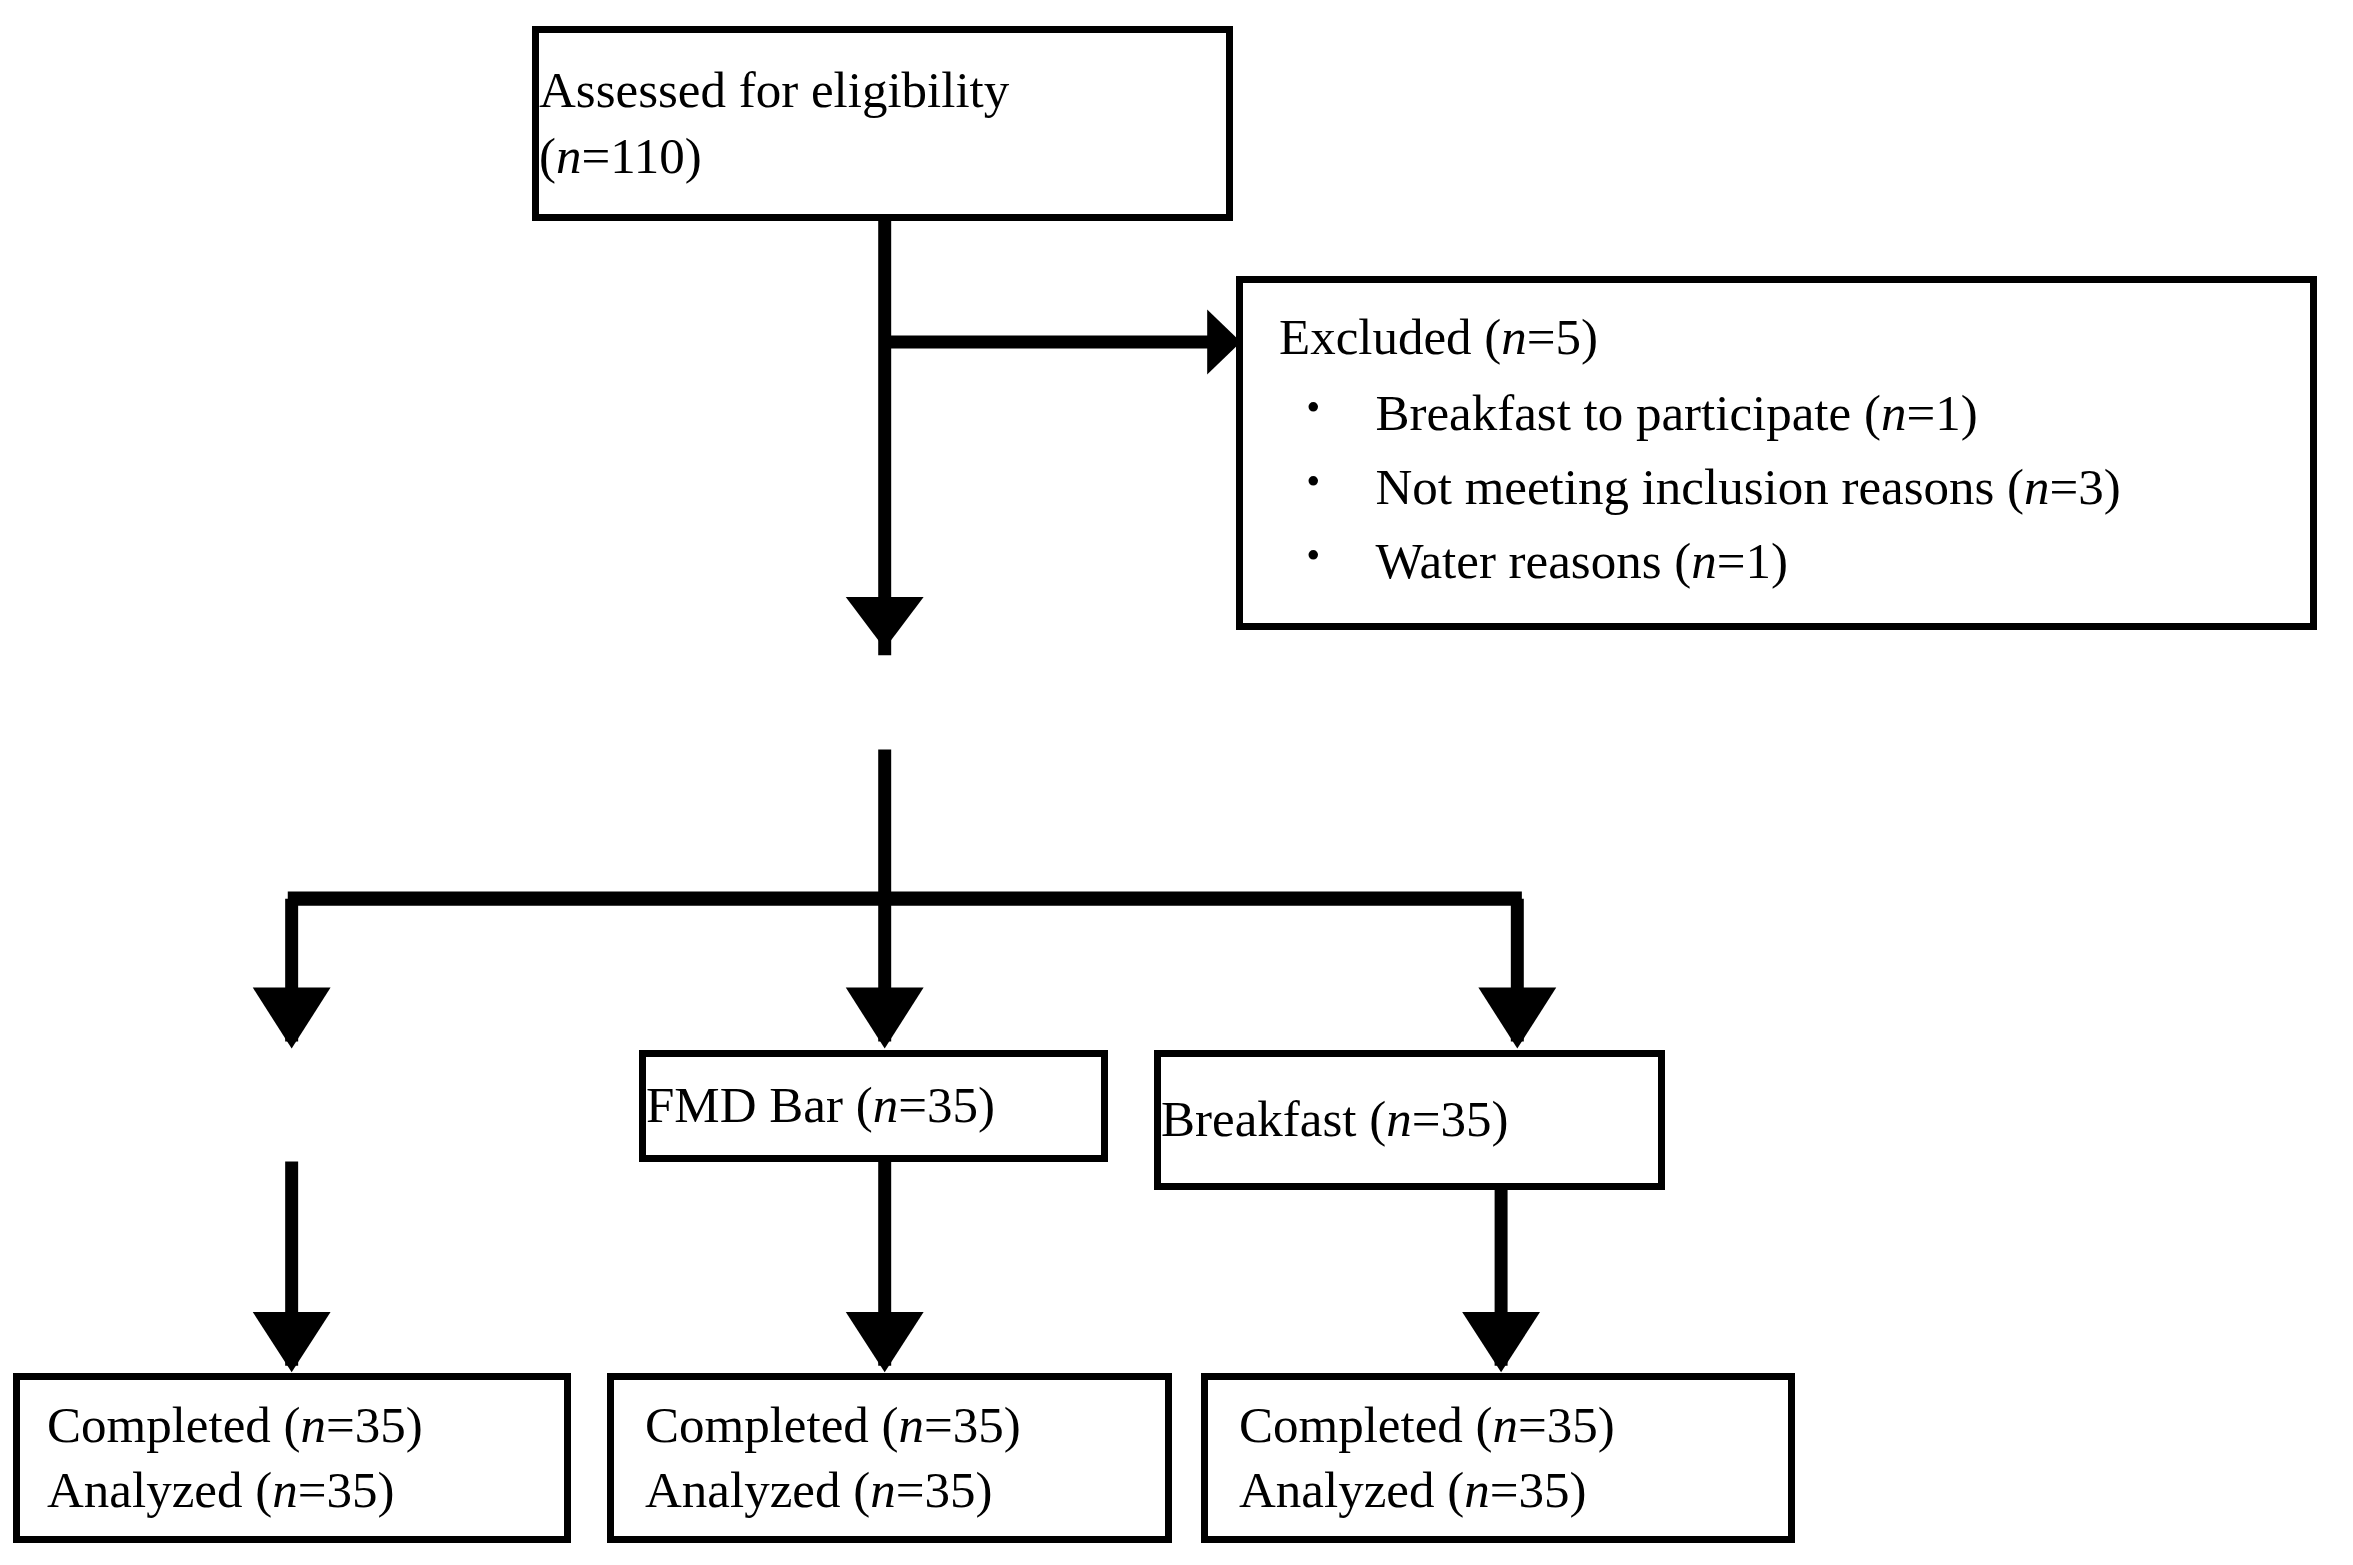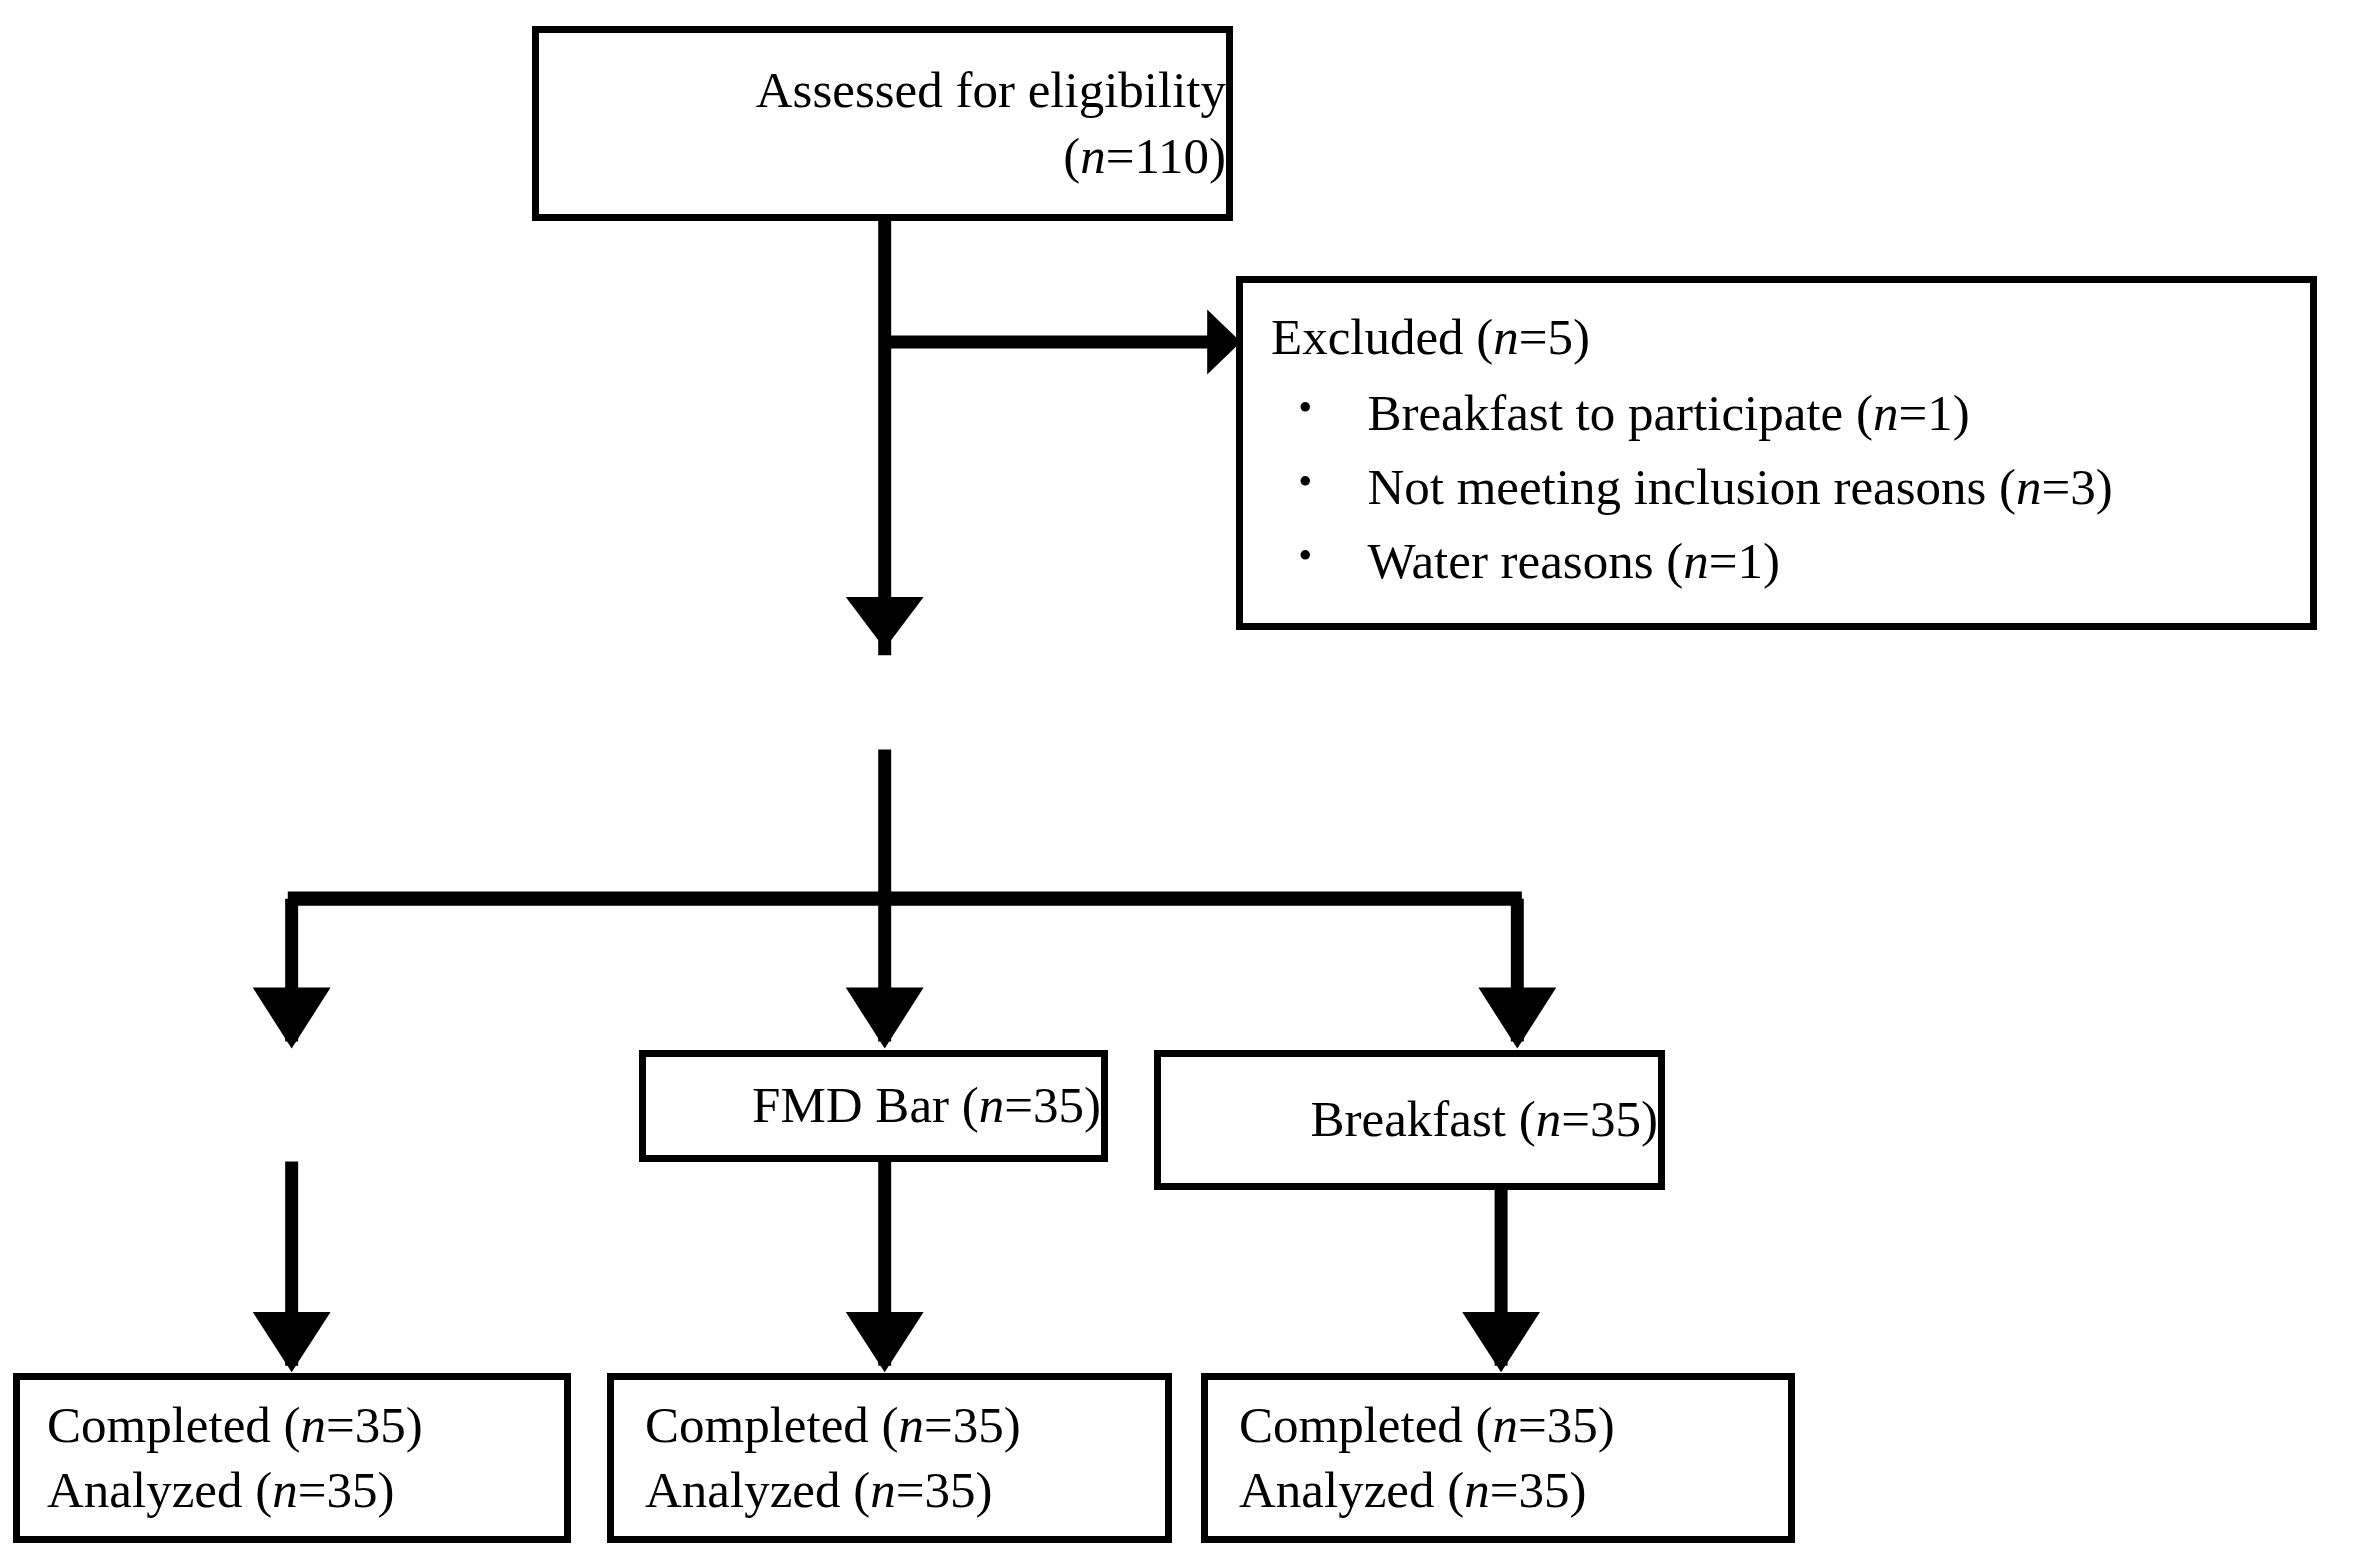--- a/index.html
+++ b/index.html
@@ -35,30 +35,30 @@
     display: flex;
     flex-direction: column;
     justify-content: center;
     color: #000000;
   }
   .node .line {
     font-size: 51px;
     line-height: 1.28;
     white-space: nowrap;
   }
-  .center-node { align-items: flex-end; text-align: center; }
+  .center-node { align-items: flex-start; text-align: center; }
   .left-node   { align-items: flex-start; text-align: left; }
 
   
   #node-eligibility {
     left: 532px; top: 26px; width: 701px; height: 195px;
   }
   #node-excluded {
     left: 1236px; top: 276px; width: 1081px; height: 354px;
-    padding-left: 28px; padding-right: 13px;
+    padding-left: 36px; padding-right: 13px;
   }
   #node-randomized {
     left: 574px; top: 639px; width: 623px; height: 110px;
   }
   #node-arm-1 { left: 34px;   top: 1050px; width: 521px; height: 112px; }
   #node-arm-2 { left: 639px;  top: 1050px; width: 469px; height: 112px; }
   #node-arm-3 { left: 1154px; top: 1050px; width: 511px; height: 140px; }
 
   #node-outcome-1 { left: 13px;   top: 1373px; width: 558px; height: 170px; padding-left: 27px; }
   #node-outcome-2 { left: 607px;  top: 1373px; width: 565px; height: 170px; padding-left: 31px; }

